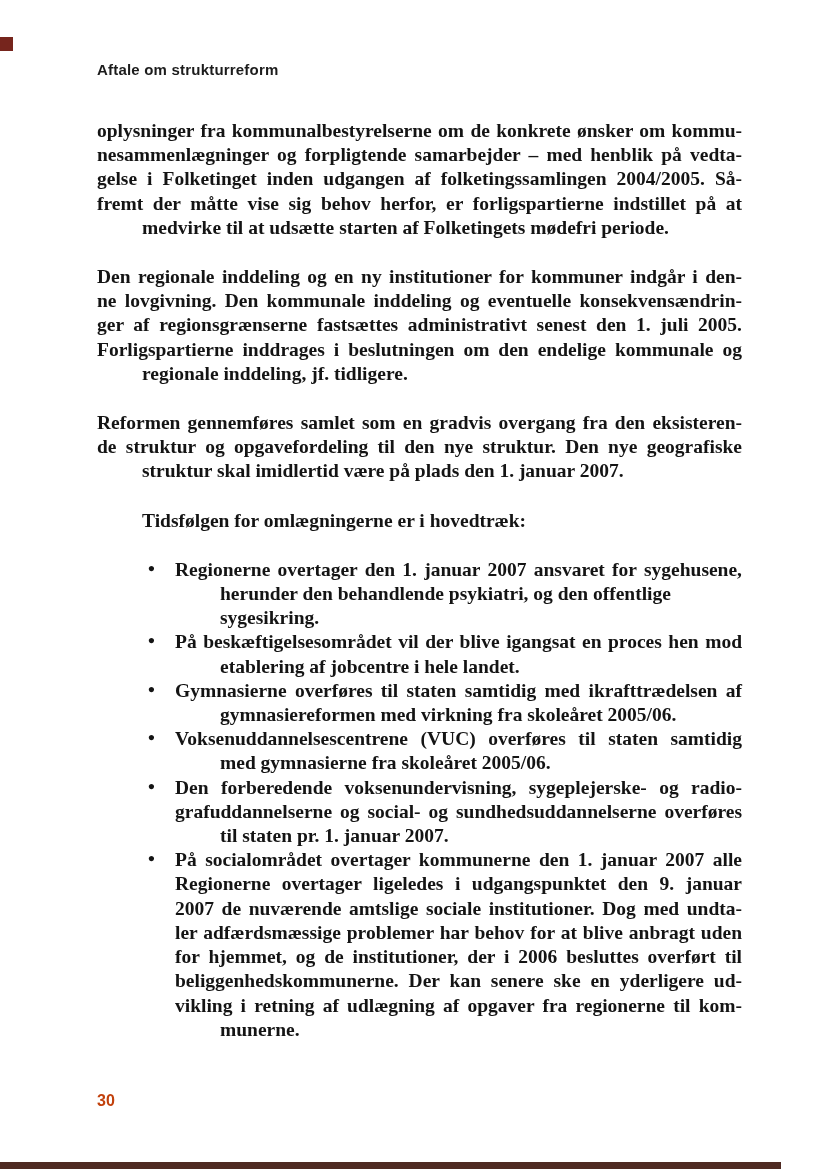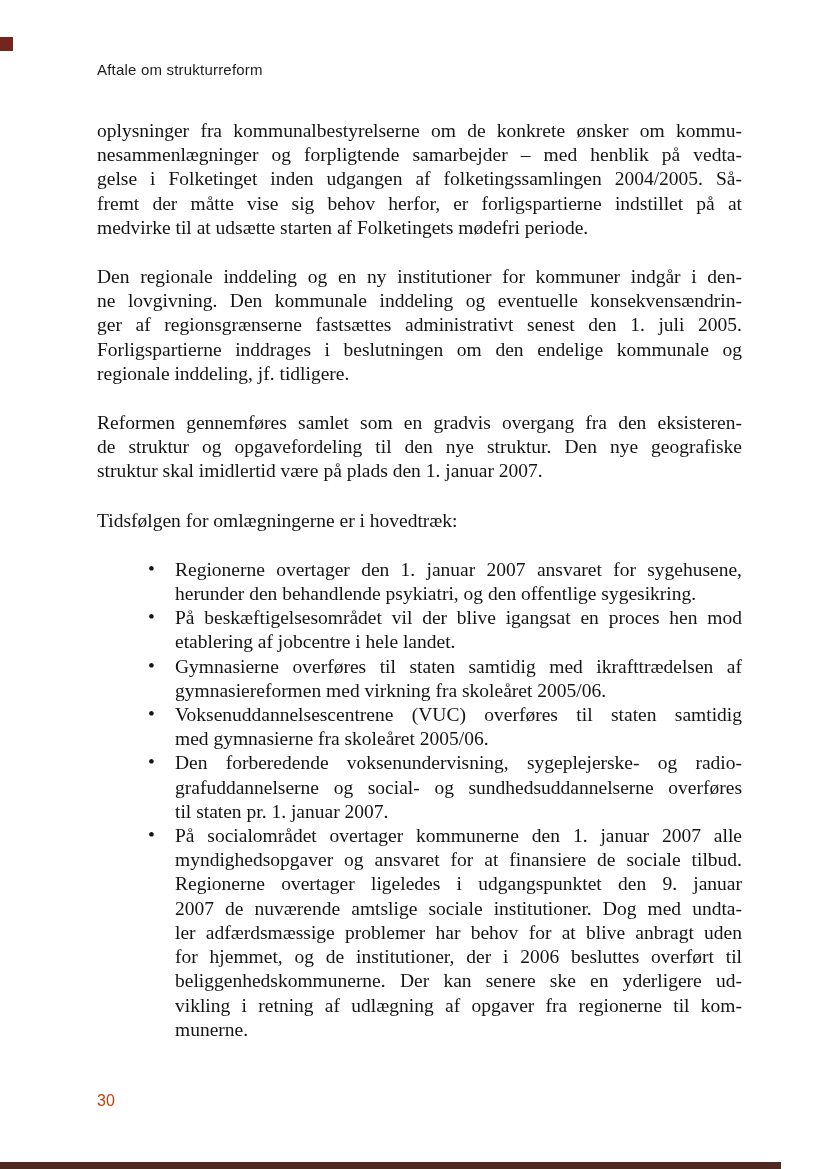--- a/index.html
+++ b/index.html
@@ -8,20 +8,21 @@
     background: #ffffff;
   }
   .page {
     position: relative;
     width: 781px;
     height: 1169px;
     background: #ffffff;
     overflow: hidden;
     font-family: "Liberation Serif", "DejaVu Serif", serif;
     color: #141414;
+    font-weight: bold;
   }
   .corner-mark {
     position: absolute;
     left: 0;
     top: 37px;
     width: 13px;
     height: 14px;
     background: #76251d;
   }
   .bottom-bar {
@@ -53,20 +54,21 @@
     margin: 0 0 25px 0;
   }
   .line {
     text-align: justify;
     text-align-last: justify;
     white-space: normal;
   }
   .line.last {
     text-align: left;
     text-align-last: left;
+    margin-left: 45px;
   }
   .bullet-item {
     position: relative;
     padding-left: 78px;
   }
   .bullet-dot {
     position: absolute;
     left: 51px;
     top: -1px;
     font-size: 19.5px;
@@ -135,21 +137,20 @@
         </div>
         <div class="bullet-item">
           <span class="bullet-dot">•</span>
           <div class="line">Den forberedende voksenundervisning, sygeplejerske- og radio-</div>
           <div class="line">grafuddannelserne og social- og sundhedsuddannelserne overføres</div>
           <div class="line last">til staten pr. 1. januar 2007.</div>
         </div>
         <div class="bullet-item">
           <span class="bullet-dot">•</span>
           <div class="line">På socialområdet overtager kommunerne den 1. januar 2007 alle</div>
-          <div class="line">myndighedsopgaver og ansvaret for at finansiere de sociale tilbud.</div>
           <div class="line">Regionerne overtager ligeledes i udgangspunktet den 9. januar</div>
           <div class="line">2007 de nuværende amtslige sociale institutioner. Dog med undta-</div>
           <div class="line">ler adfærdsmæssige problemer har behov for at blive anbragt uden</div>
           <div class="line">for hjemmet, og de institutioner, der i 2006 besluttes overført til</div>
           <div class="line">beliggenhedskommunerne. Der kan senere ske en yderligere ud-</div>
           <div class="line">vikling i retning af udlægning af opgaver fra regionerne til kom-</div>
           <div class="line last">munerne.</div>
         </div>
       </div>
   </div>

